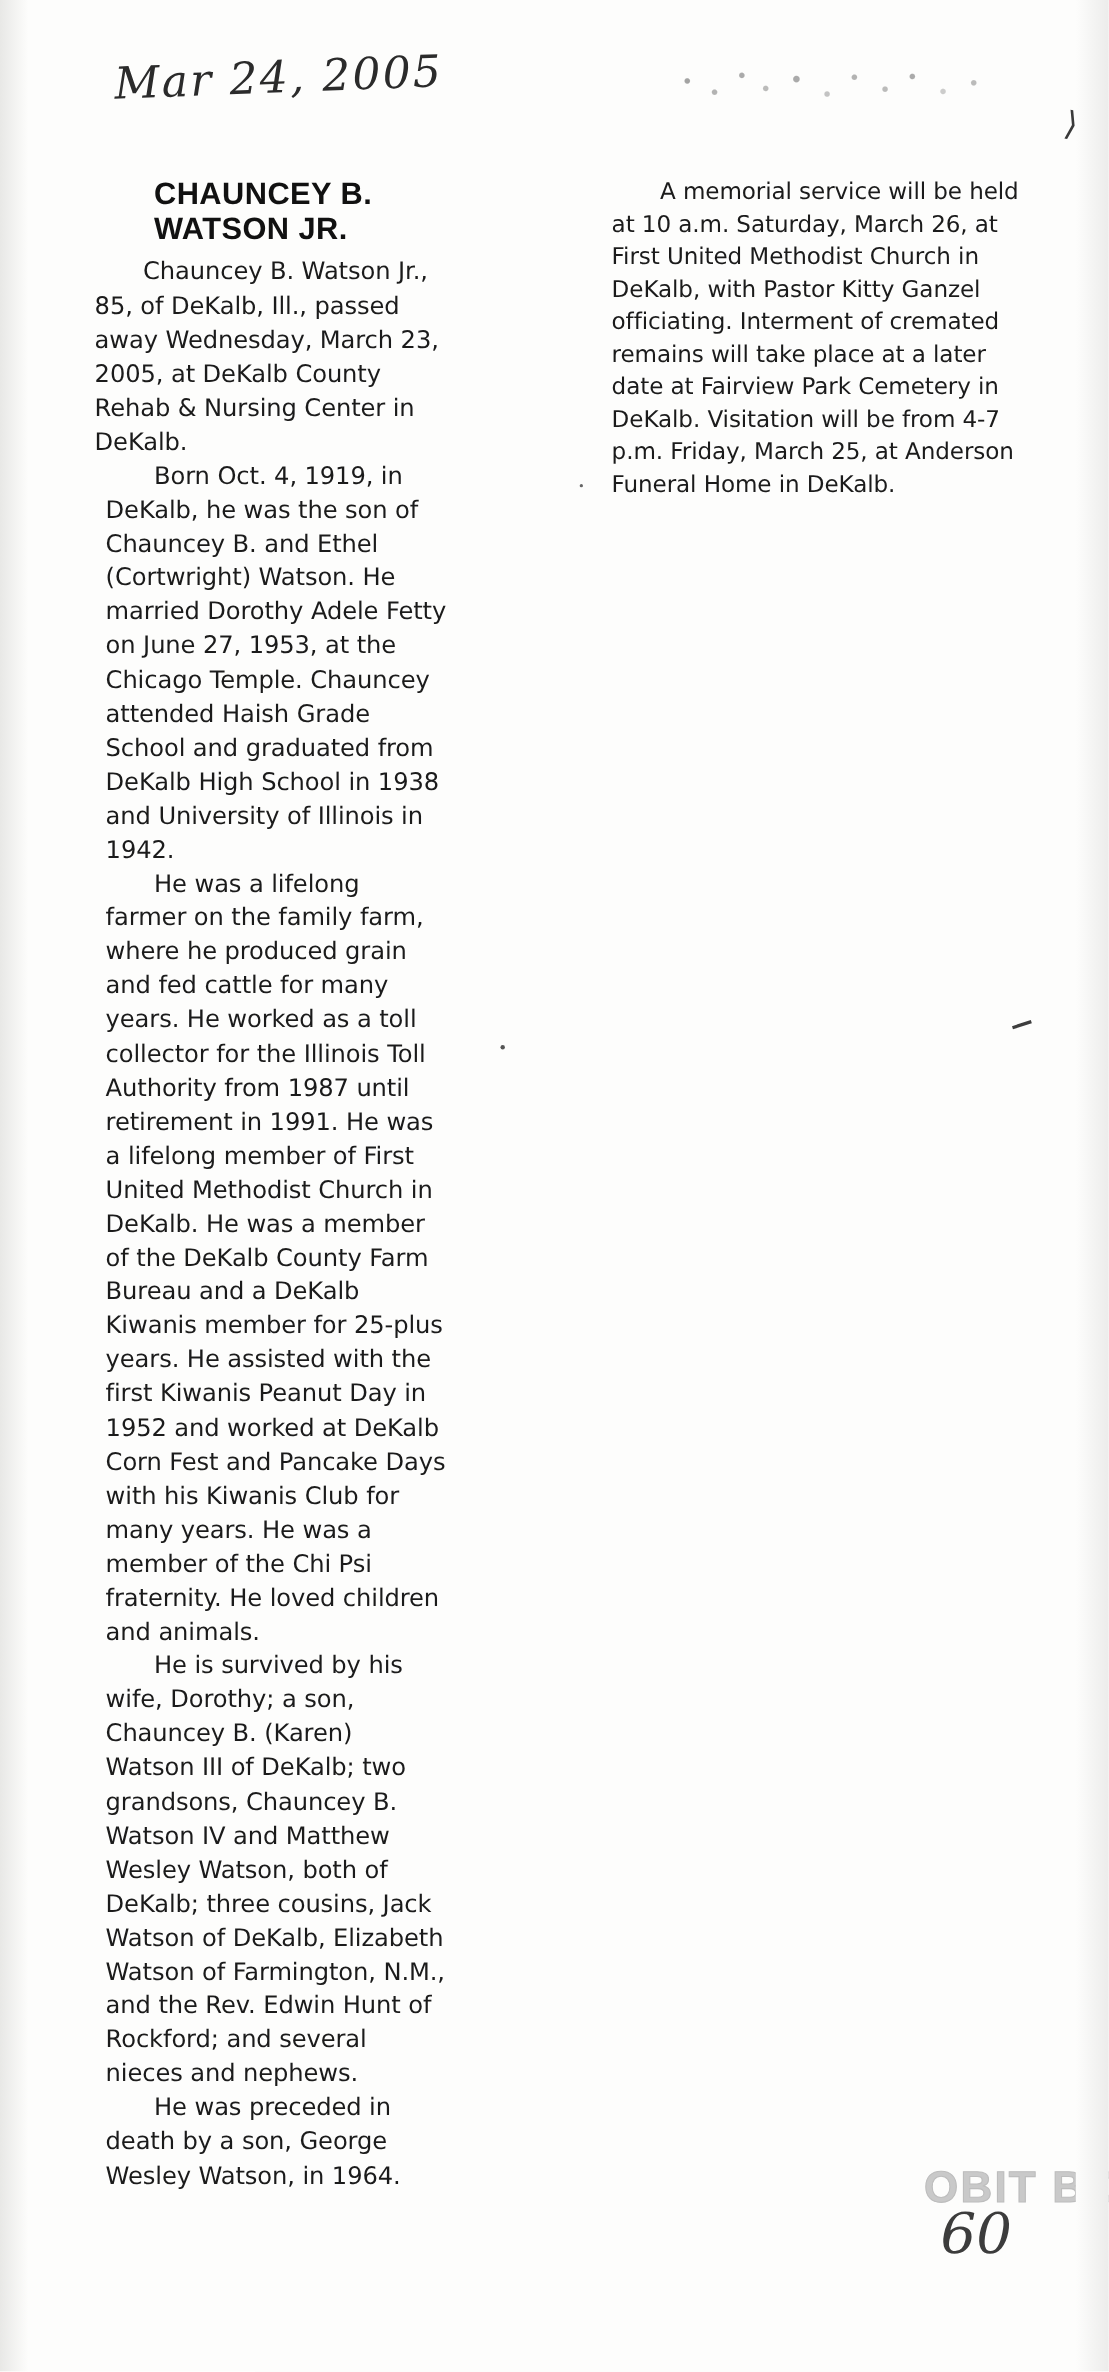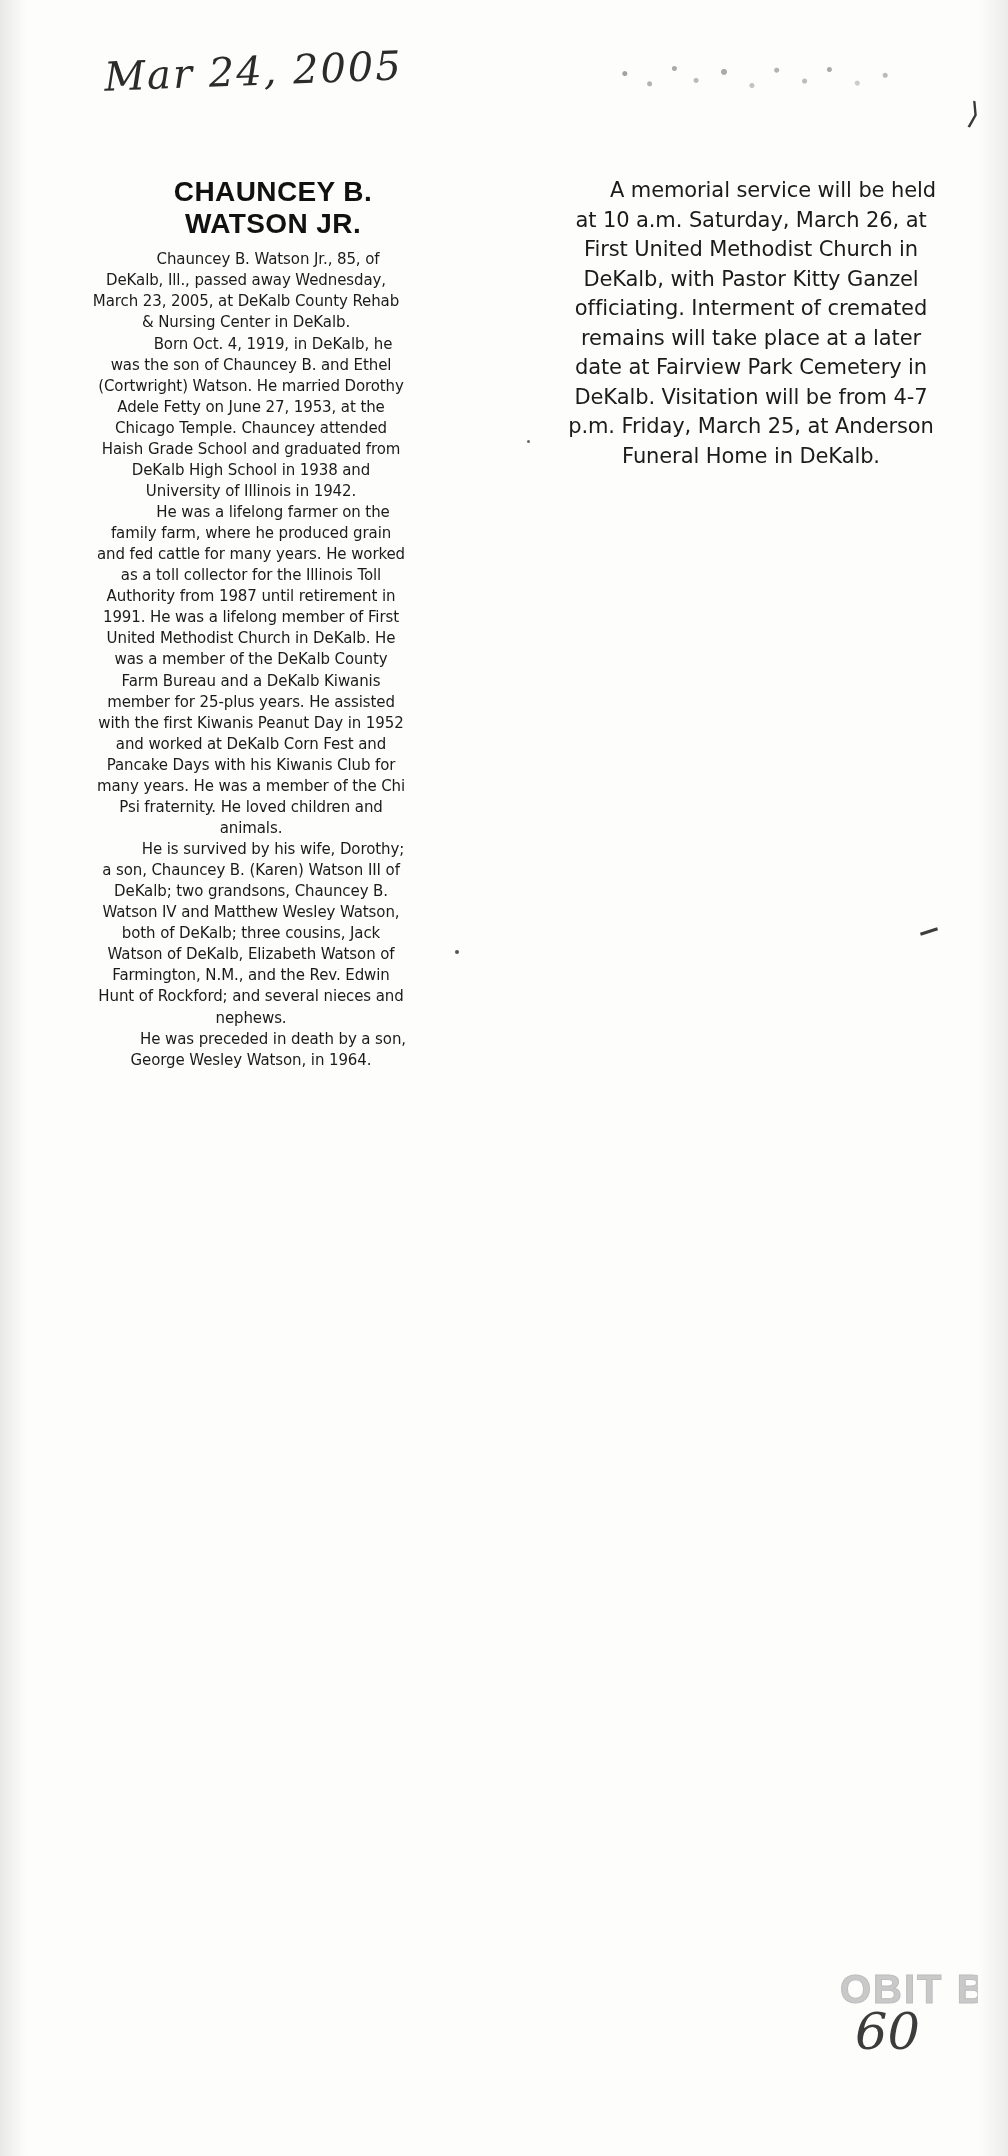--- a/index.html
+++ b/index.html
@@ -112,40 +112,39 @@
 
   
   .columns {
     position: absolute;
     left: 86px;
     top: 160px;
     width: 860px;
   }
   .col {
     position: absolute;
-    top: 16px;
-    text-align: center;
+    top: 0;
   }
   .col-left { left: 0; width: 320px; }
   .col-right { left: 470px; width: 390px; }
 
   .obit-headline {
     font-family: "Liberation Sans", sans-serif;
     font-weight: bold;
     font-size: 28px;
     line-height: 1.13;
     color: #111;
     margin: 0 0 10px 0;
     padding-left: 54px;
     letter-spacing: .4px;
   }
 
   .obit-para {
     font-family: "DejaVu Sans", sans-serif;
-    font-size: 15px;
+    font-size: 22px;
     line-height: 1.405;
     color: #1b1b1b;
     margin: 0;
     text-indent: 44px;
     letter-spacing: -.1px;
   }
   .obit-para + .obit-para { margin-top: 0; margin-left: 10px; }
 
   .col-right .obit-para { font-size: 21px; }
 

